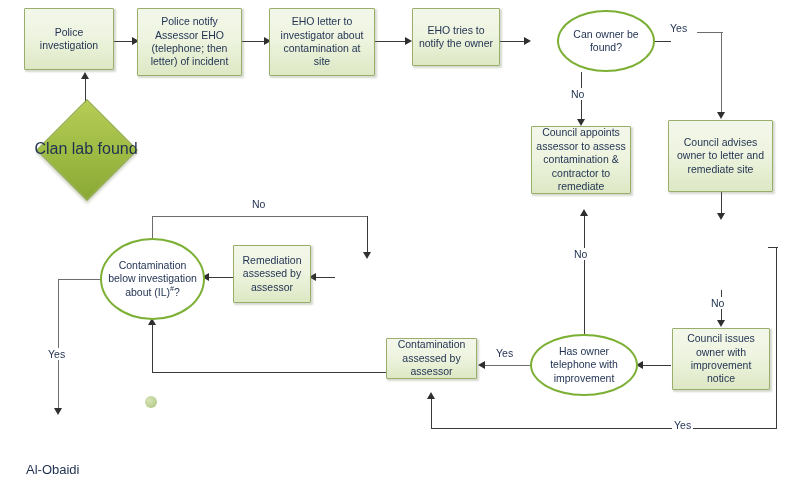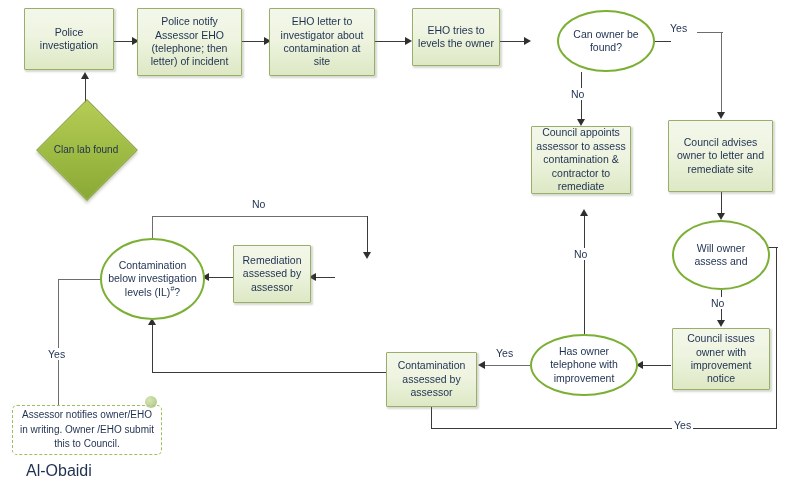--- a/index.html
+++ b/index.html
@@ -33,38 +33,38 @@
   .diamond{
     position:absolute;left:50%;top:50%;
     width:70px;height:70px;margin-left:-35px;margin-top:-35px;
     transform:rotate(45deg);
     background:linear-gradient(135deg,#b6cc55 0%,#9fbc44 50%,#8aa835 100%);
     border:1px solid #86a138;
     box-shadow:2px 2px 3px rgba(110,120,80,.35);
   }
   .diamond-label{position:absolute;left:0;top:0;width:100%;height:100%;
     display:flex;align-items:center;justify-content:center;text-align:right;
-    font-size:10px;color:#1f3050;line-height:1.3;}
+    font-size:16px;color:#1f3050;line-height:1.3;}
 
   .dashed-note{
     position:absolute;box-sizing:border-box;
     border:1.3px dashed #9cbf5e;
     background:#ffffff;
     border-radius:5px;
     display:flex;align-items:center;justify-content:center;text-align:center;
     font-size:10px;color:#1f3050;line-height:1.45;
     padding:4px 6px;z-index:3;
   }
   .note-corner{
     position:absolute;width:12px;height:12px;border-radius:50%;
     background:radial-gradient(circle at 35% 35%,#cfe0a8,#9db96a);
     opacity:.85;z-index:4;
   }
 
-  .caption{position:absolute;font-size:16px;color:#1f3050;z-index:3;}
+  .caption{position:absolute;font-size:13px;color:#1f3050;z-index:3;}
 
   
   .ln{position:absolute;background:#3a3a3a;z-index:1;}
   .lnh{height:1.4px;}
   .lnv{width:1.4px;}
   .ln-soft{background:#6d6d6d;}
 
   .arrow{position:absolute;width:0;height:0;z-index:2;}
   .ar-r{border-top:4.5px solid transparent;border-bottom:4.5px solid transparent;border-left:7px solid #2f2f2f;}
   .ar-l{border-top:4.5px solid transparent;border-bottom:4.5px solid transparent;border-right:7px solid #2f2f2f;}
@@ -87,21 +87,21 @@
 
   <div class="node box" style="left:137px;top:8px;width:105px;height:68px;">
     <span>Police notify Assessor EHO (telephone; then letter) of incident</span>
   </div>
 
   <div class="node box" style="left:269px;top:8px;width:106px;height:68px;">
     <span>EHO letter to investigator about contamination at site</span>
   </div>
 
   <div class="node box" style="left:412px;top:8px;width:88px;height:58px;">
-    <span>EHO tries to levels the owner</span>
+    <span>EHO tries to notify the owner</span>
   </div>
 
   <div class="node ellipse" style="left:557px;top:10px;width:98px;height:62px;">
     <span>Can owner be found?</span>
   </div>
 
   <div class="ln lnh" style="left:114px;top:41px;width:20px;"></div>
   <div class="arrow ar-r" style="left:132px;top:37px;"></div>
 
   <div class="ln lnh" style="left:242px;top:41px;width:24px;"></div>
@@ -134,23 +134,20 @@
   <div class="edge-label" style="left:569px;top:88px;">No</div>
   <div class="arrow ar-d" style="left:577px;top:119px;"></div>
 
   <div class="node box" style="left:531px;top:126px;width:100px;height:68px;">
     <span>Council appoints assessor to assess contamination &amp; contractor to remediate</span>
   </div>
 
   <div class="ln lnv" style="left:721px;top:192px;height:24px;"></div>
   <div class="arrow ar-d" style="left:717px;top:213px;"></div>
 
-  <div class="node ellipse" style="left:672px;top:220px;width:98px;height:70px;">
-    <span>Will owner assess and</span>
-  </div>
 
   <div class="ln lnh" style="left:768px;top:247px;width:10px;"></div>
   <div class="ln lnv" style="left:776px;top:247px;height:182px;"></div>
 
   <div class="ln lnv" style="left:721px;top:290px;height:32px;"></div>
   <div class="edge-label" style="left:709px;top:297px;">No</div>
   <div class="arrow ar-d" style="left:717px;top:320px;"></div>
 
   <div class="node box" style="left:672px;top:328px;width:98px;height:62px;">
     <span>Council issues owner with improvement notice</span>
@@ -164,59 +161,56 @@
   <div class="arrow ar-l" style="left:636px;top:361px;"></div>
 
   <div class="ln lnv" style="left:584px;top:216px;height:118px;"></div>
   <div class="edge-label" style="left:572px;top:248px;">No</div>
   <div class="arrow ar-u" style="left:580px;top:209px;"></div>
 
   <div class="ln lnh ln-soft" style="left:482px;top:365px;width:48px;"></div>
   <div class="edge-label" style="left:494px;top:347px;">Yes</div>
   <div class="arrow ar-l" style="left:478px;top:361px;"></div>
 
-  <div class="node box" style="left:386px;top:352px;width:91px;height:55px;">
+  <div class="node box" style="left:386px;top:338px;width:91px;height:41px;">
     <span>Contamination assessed by assessor</span>
   </div>
 
   <div class="ln lnh" style="left:431px;top:428px;width:346px;"></div>
   <div class="edge-label" style="left:672px;top:419px;">Yes</div>
   <div class="ln lnv" style="left:431px;top:398px;height:31px;"></div>
   <div class="arrow ar-u" style="left:427px;top:392px;"></div>
 
 
   <div class="node box" style="left:233px;top:245px;width:78px;height:58px;">
     <span>Remediation assessed by assessor</span>
   </div>
 
   <div class="ln lnh" style="left:313px;top:277px;width:22px;"></div>
   <div class="arrow ar-l" style="left:309px;top:273px;"></div>
 
   <div class="ln lnh" style="left:206px;top:277px;width:29px;"></div>
   <div class="arrow ar-l" style="left:202px;top:273px;"></div>
 
   <div class="node ellipse" style="left:100px;top:238px;width:105px;height:82px;">
-    <span><span>Contamination below investigation levels (IL)</span><span class="sup">#</span><span>?</span></span>
+    <span><span>Contamination below investigation about (IL)</span><span class="sup">#</span><span>?</span></span>
   </div>
 
   <div class="ln lnv ln-soft" style="left:152px;top:216px;height:24px;"></div>
   <div class="ln lnh ln-soft" style="left:152px;top:216px;width:216px;"></div>
   <div class="edge-label" style="left:250px;top:198px;">No</div>
   <div class="ln lnv" style="left:367px;top:216px;height:38px;"></div>
   <div class="arrow ar-d" style="left:363px;top:252px;"></div>
 
   <div class="ln lnh" style="left:152px;top:372px;width:236px;"></div>
   <div class="ln lnv" style="left:152px;top:325px;height:48px;"></div>
   <div class="arrow ar-u" style="left:148px;top:318px;"></div>
 
   <div class="ln lnh ln-soft" style="left:58px;top:279px;width:48px;"></div>
   <div class="ln lnv ln-soft" style="left:58px;top:279px;height:132px;"></div>
   <div class="edge-label" style="left:46px;top:348px;">Yes</div>
   <div class="arrow ar-d" style="left:54px;top:408px;"></div>
 
-  <div class="dashed-note" style="left:12px;top:405px;width:150px;height:50px;">
-    <span>Assessor notifies owner/EHO in writing. Owner /EHO submit this to Council.</span>
-  </div>
   <div class="note-corner" style="left:145px;top:396px;"></div>
 
   <div class="caption" style="left:26px;top:462px;">Al-Obaidi</div>
 
 </div>
 
 </body></html>

